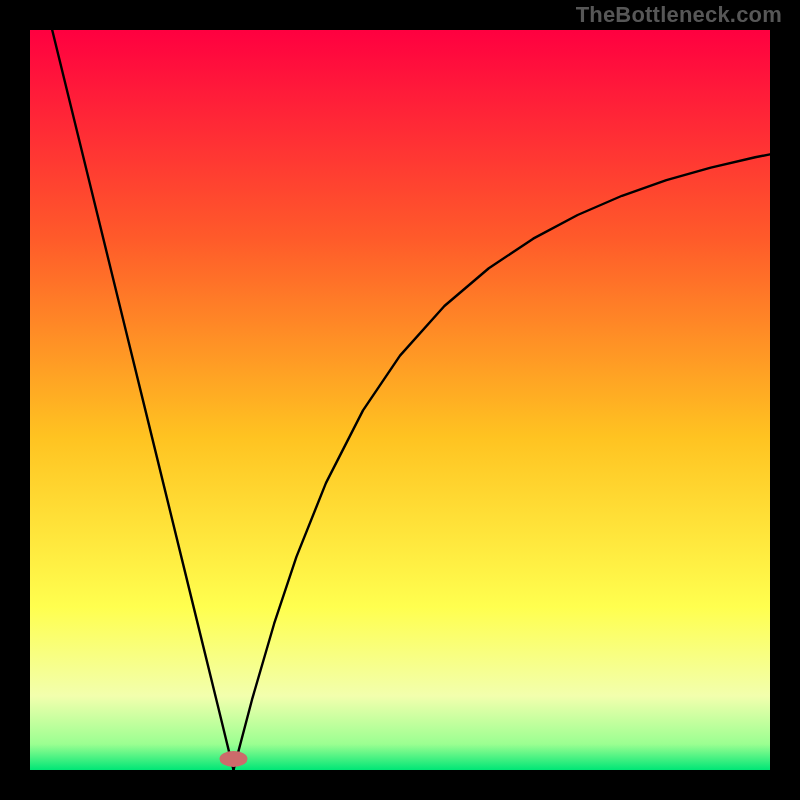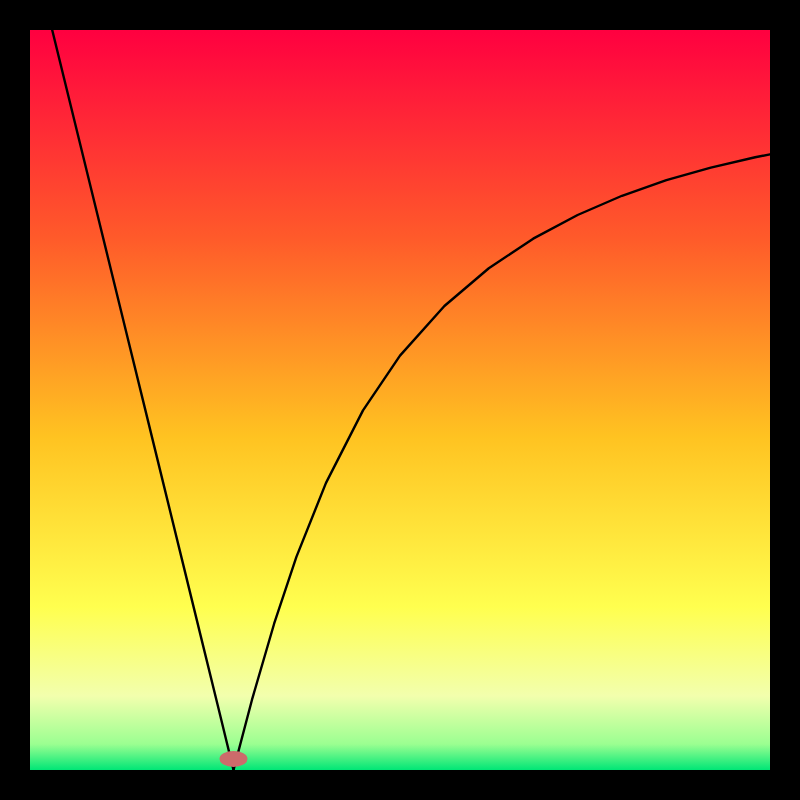--- a/index.html
+++ b/index.html
@@ -48,13 +48,14 @@
           <stop offset="96.5%" stop-color="#9bff91"></stop>
           <stop offset="100%" stop-color="#00e676"></stop>
         </linearGradient>
       </defs>
       <rect x="0" y="0" width="800" height="800" fill="#000000"></rect>
       <rect x="30" y="30" width="740" height="740" fill="url(#bg-grad)"></rect>
       <path d="M52.20 30.00 L70.70 105.48 L89.20 180.96 L107.70 256.44 L126.20 331.92 L144.70 407.40 L163.20 482.88 L181.70 558.36 L200.20 633.84 L218.70 709.32 L233.50 770.00" fill="none" stroke="#000000" stroke-width="2.4" stroke-linecap="round" stroke-linejoin="round"></path>
       <path d="M233.50 770.00 L252.00 699.70 L274.20 623.48 L296.40 556.88 L326.00 482.88 L363.00 410.36 L400.00 355.60 L444.40 306.02 L488.80 268.28 L533.20 238.68 L577.60 215.00 L622.00 195.76 L666.40 180.22 L710.80 167.64 L755.20 157.28 L770.00 154.32" fill="none" stroke="#000000" stroke-width="2.4" stroke-linecap="round" stroke-linejoin="round"></path>
       <ellipse cx="233.50000000000003" cy="758.9" rx="14" ry="8" fill="#cc6b6b"></ellipse>
     </svg>
+  <div class="watermark">TheBottleneck.com</div>
 </div>
 
 </body></html>

